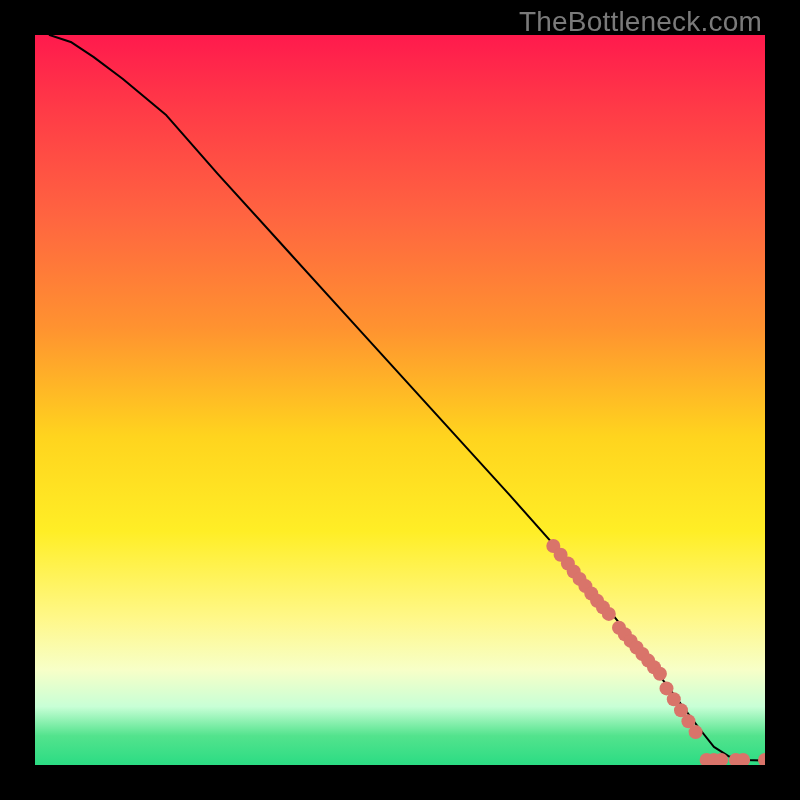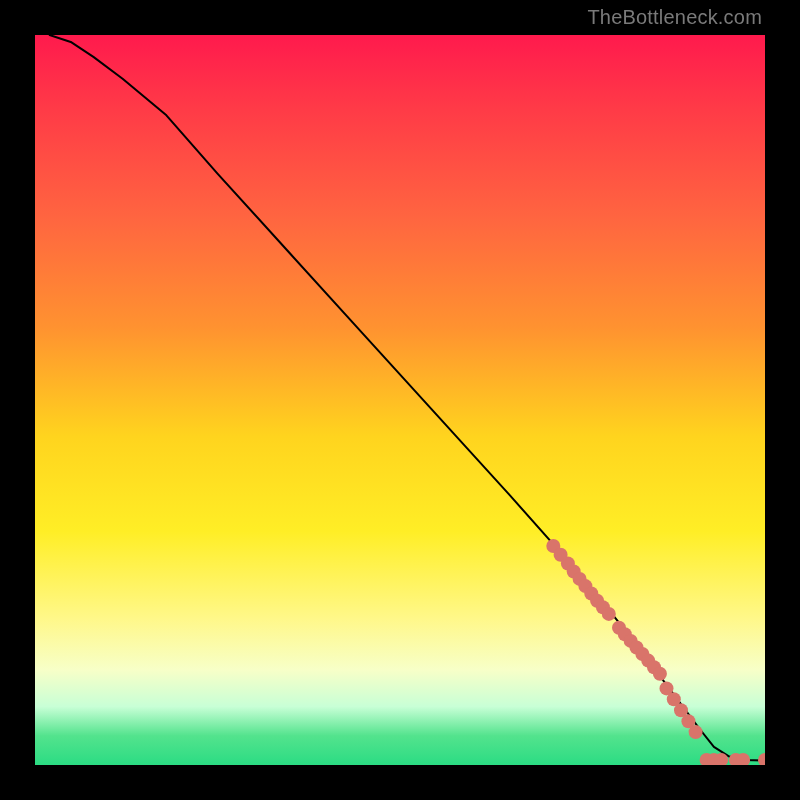--- a/index.html
+++ b/index.html
@@ -51,21 +51,21 @@
     inset: 0;
     width: 730px;
     height: 730px;
     pointer-events: none;
   }
   .attribution {
     position: absolute;
     top: 6px;
     right: 38px;
     color: #7a7a7a;
-    font-size: 20px;
+    font-size: 28px;
     font-weight: 500;
     letter-spacing: 0.2px;
   }
 </style>
 </head>
 <body>
 
 <div class="frame">
 
   <div class="attribution">TheBottleneck.com</div>

